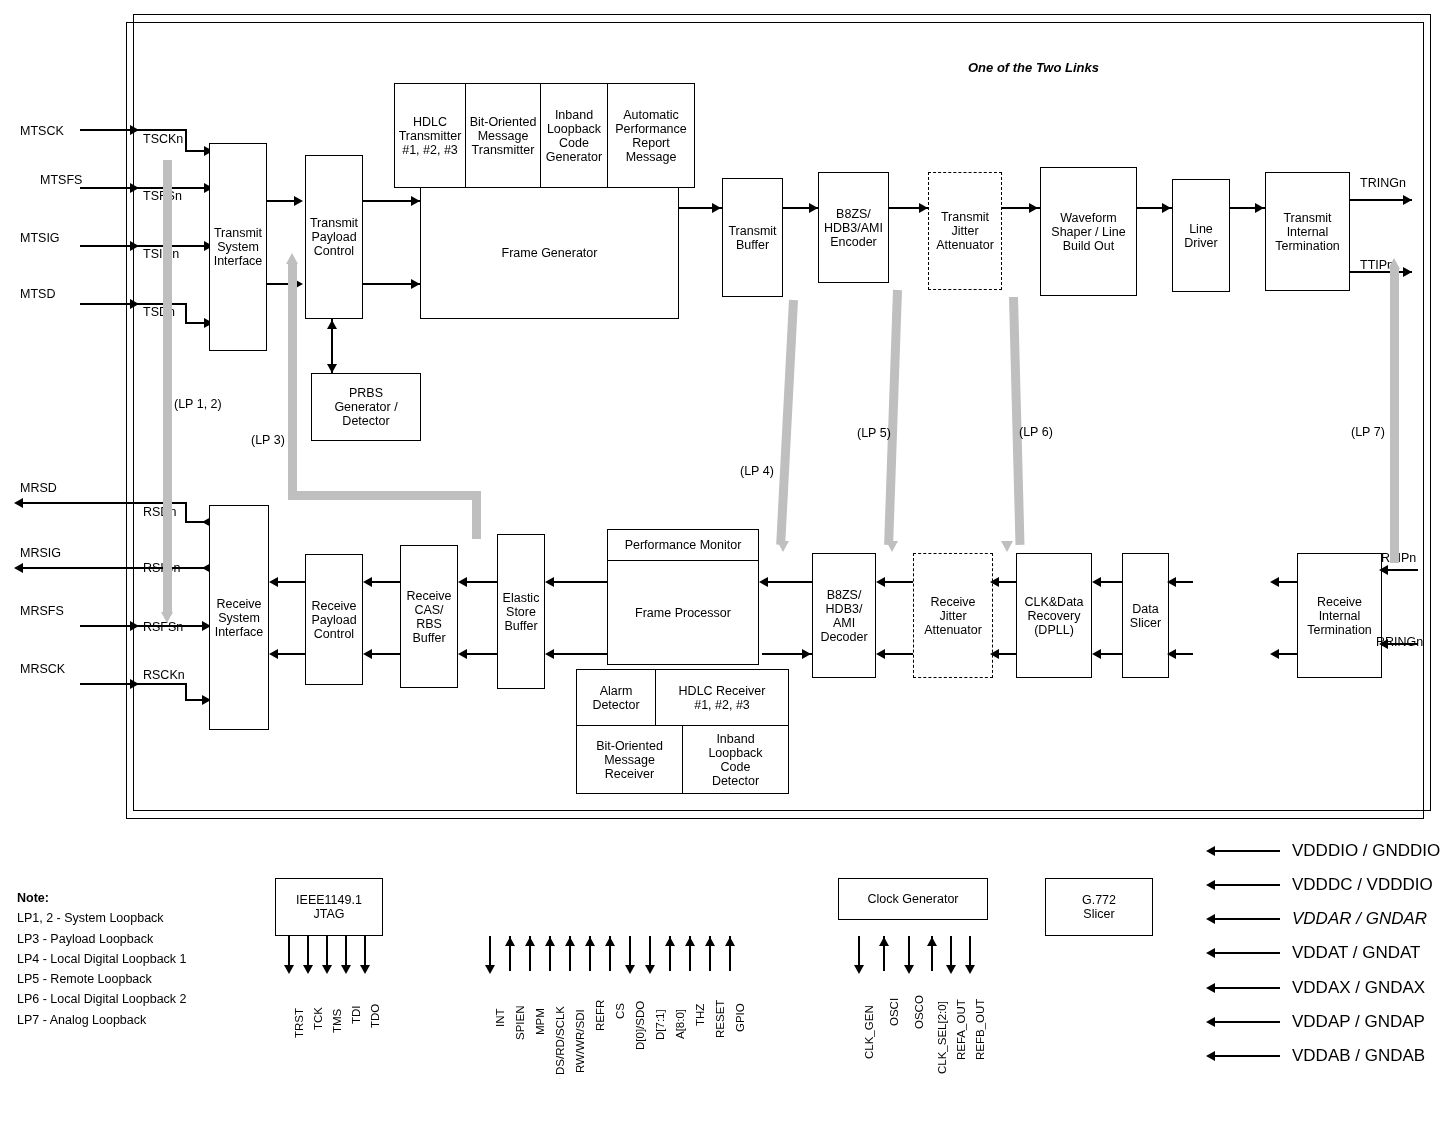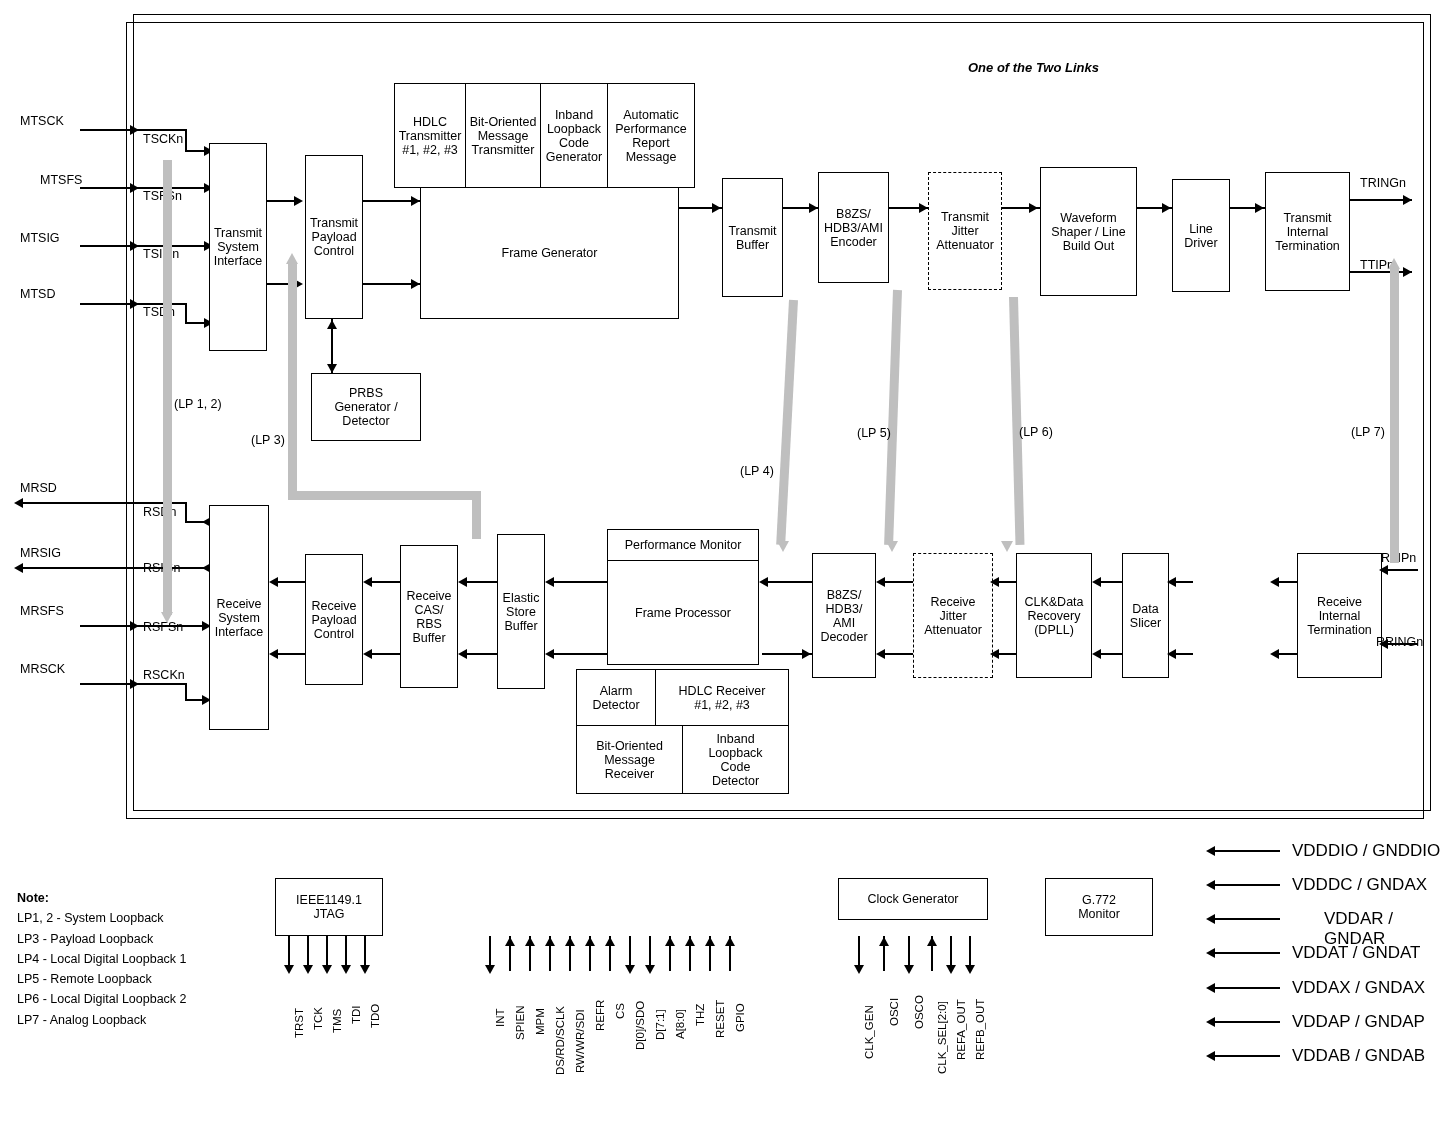--- a/index.html
+++ b/index.html
@@ -30,21 +30,21 @@
 </head>
 <body>
 
 <div id="page">
 
   <div class="outer" style="left:133px;top:14px;width:1296px;height:795px;"></div>
   <div class="outer" style="left:126px;top:22px;width:1296px;height:795px;"></div>
 
   <div class="lbl-i" style="left:968px;top:60px;">One of the Two Links</div>
 
-  <div class="lbl" style="left:20px;top:114px;">MTSCK</div>
+  <div class="lbl" style="left:20px;top:124px;">MTSCK</div>
   <div class="lbl" style="left:20px;top:173px;margin-left:20px;">MTSFS</div>
   <div class="lbl" style="left:20px;top:231px;">MTSIG</div>
   <div class="lbl" style="left:20px;top:287px;">MTSD</div>
 
   <div class="lbl" style="left:143px;top:132px;">TSCKn</div>
   <div class="lbl" style="left:143px;top:189px;">TSFSn</div>
   <div class="lbl" style="left:143px;top:247px;">TSIGn</div>
   <div class="lbl" style="left:143px;top:305px;">TSDn</div>
 
   <div class="ln" style="left:80px;top:129px;width:105px;height:1.5px;"></div>
@@ -384,31 +384,31 @@
     <div class="arrow ar-d" style="left:965px;top:965px;"></div>
 
   <div class="vert" style="left:863px;top:1059px;">CLK_GEN</div>
   <div class="vert" style="left:888px;top:1026px;">OSCI</div>
   <div class="vert" style="left:913px;top:1029px;">OSCO</div>
   <div class="vert" style="left:936px;top:1074px;">CLK_SEL[2:0]</div>
   <div class="vert" style="left:955px;top:1060px;">REFA_OUT</div>
   <div class="vert" style="left:974px;top:1060px;">REFB_OUT</div>
 
   <div class="box" style="left:1045px;top:878px;width:108px;height:58px;">G.772
-Monitor</div>
+Slicer</div>
 
   <div class="ln" style="left:1210px;top:850px;width:70px;height:1.5px;"></div>
     <div class="arrow ar-l" style="left:1206px;top:846px;"></div>
   <div class="pwr" style="left:1292px;top:841px;">VDDDIO / GNDDIO</div>
   <div class="ln" style="left:1210px;top:884px;width:70px;height:1.5px;"></div>
     <div class="arrow ar-l" style="left:1206px;top:880px;"></div>
-  <div class="pwr" style="left:1292px;top:875px;">VDDDC / GNDAX</div>
+  <div class="pwr" style="left:1292px;top:875px;">VDDDC / VDDDIO</div>
   <div class="ln" style="left:1210px;top:918px;width:70px;height:1.5px;"></div>
     <div class="arrow ar-l" style="left:1206px;top:914px;"></div>
-  <div class="pwr" style="left:1324px;top:909px;">VDDAR / GNDAR</div>
+  <div class="pwr" style="left:1292px;top:909px;font-style:italic;">VDDAR / GNDAR</div>
   <div class="ln" style="left:1210px;top:952px;width:70px;height:1.5px;"></div>
     <div class="arrow ar-l" style="left:1206px;top:948px;"></div>
   <div class="pwr" style="left:1292px;top:943px;">VDDAT / GNDAT</div>
   <div class="ln" style="left:1210px;top:987px;width:70px;height:1.5px;"></div>
     <div class="arrow ar-l" style="left:1206px;top:983px;"></div>
   <div class="pwr" style="left:1292px;top:978px;">VDDAX / GNDAX</div>
   <div class="ln" style="left:1210px;top:1021px;width:70px;height:1.5px;"></div>
     <div class="arrow ar-l" style="left:1206px;top:1017px;"></div>
   <div class="pwr" style="left:1292px;top:1012px;">VDDAP / GNDAP</div>
   <div class="ln" style="left:1210px;top:1055px;width:70px;height:1.5px;"></div>

